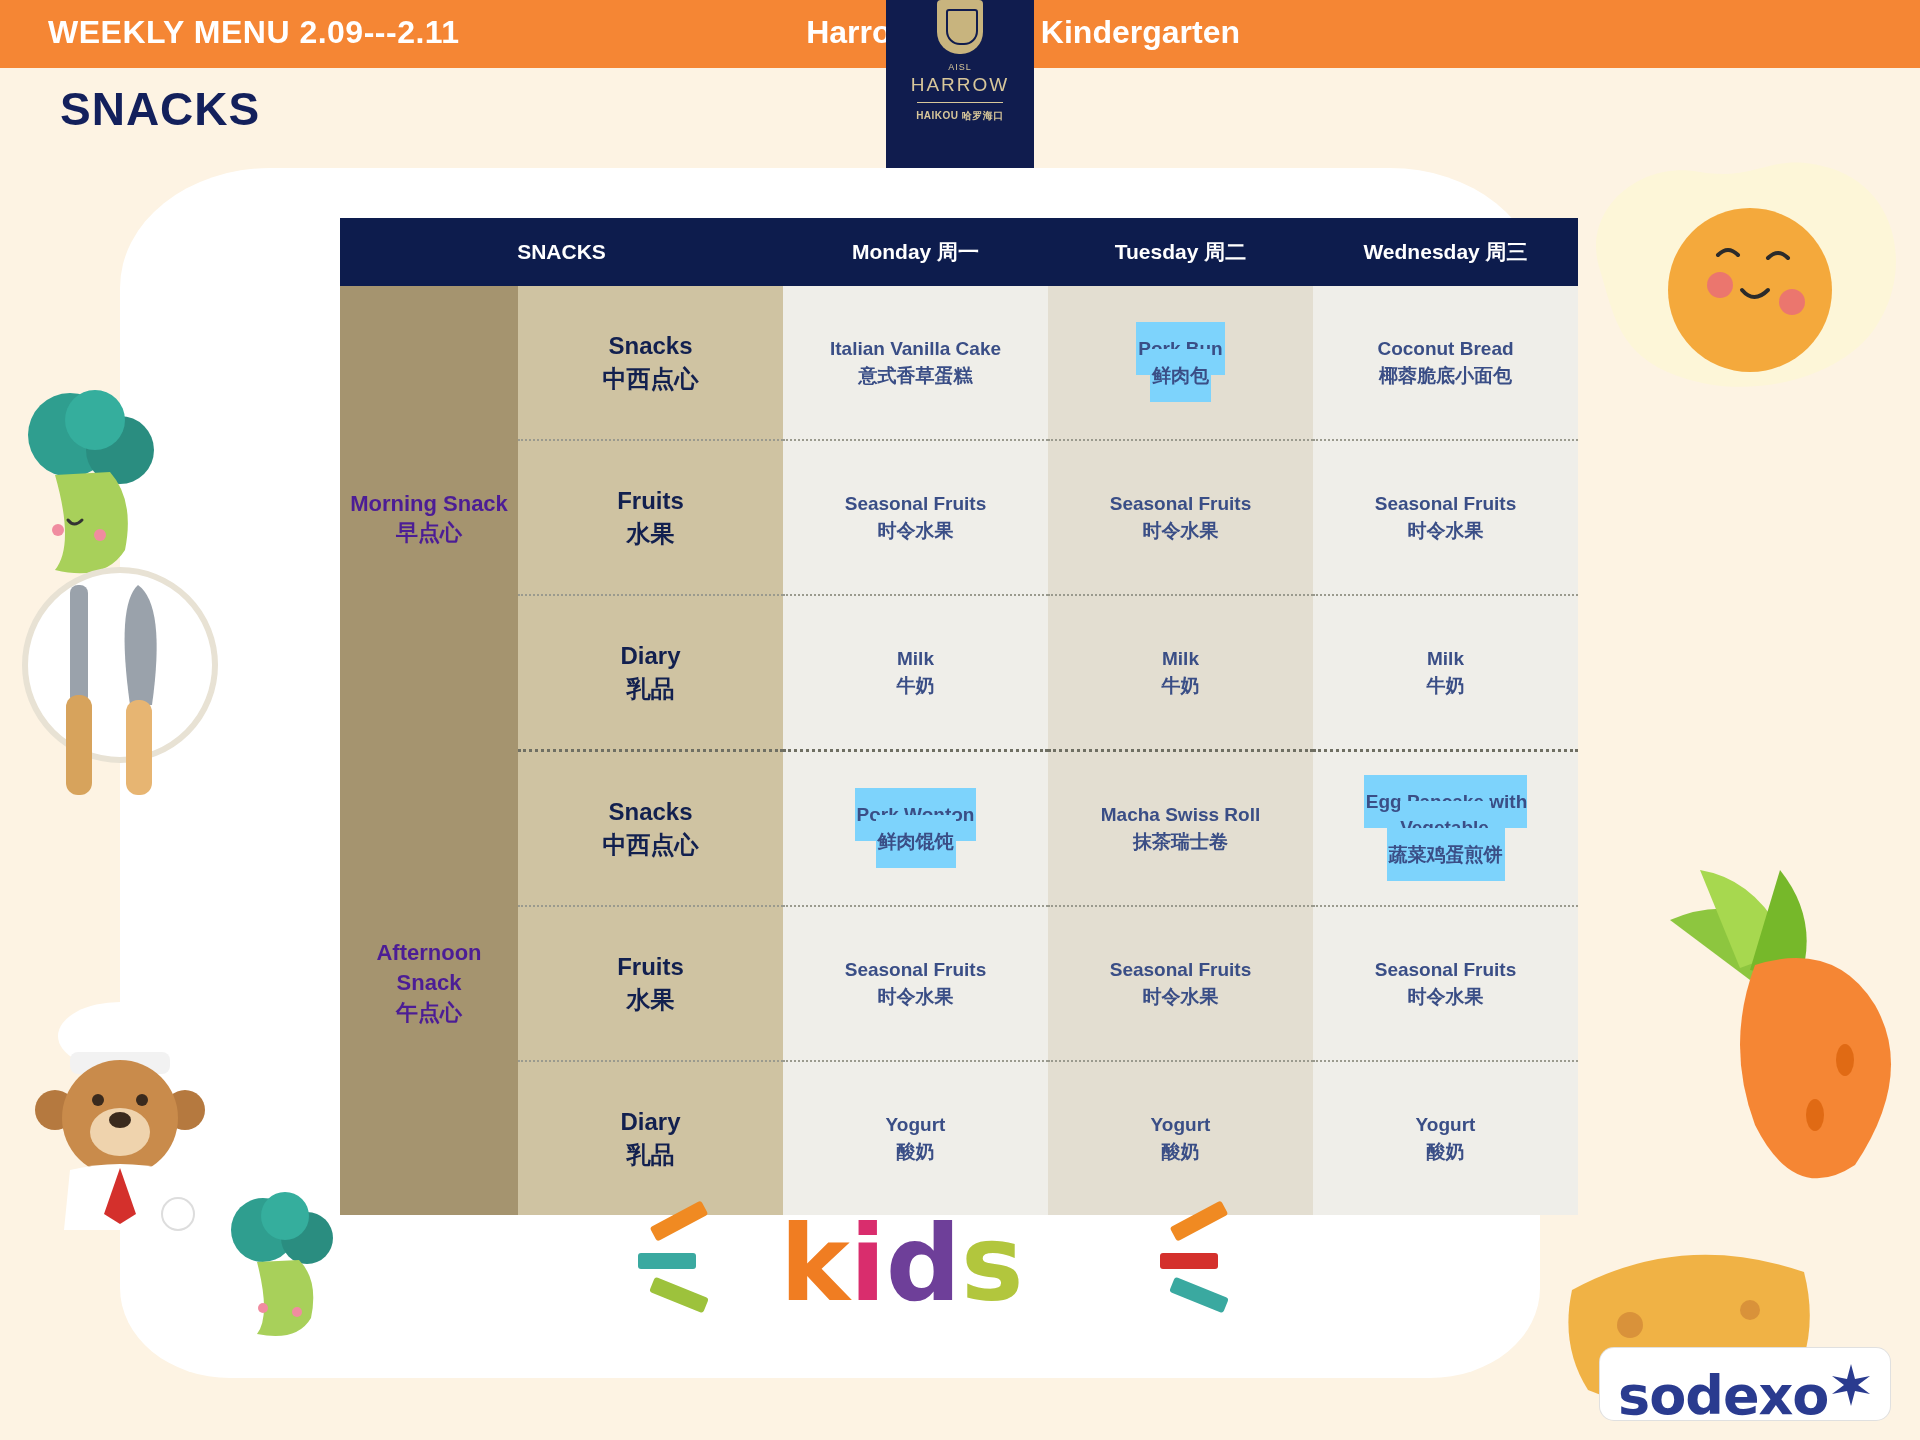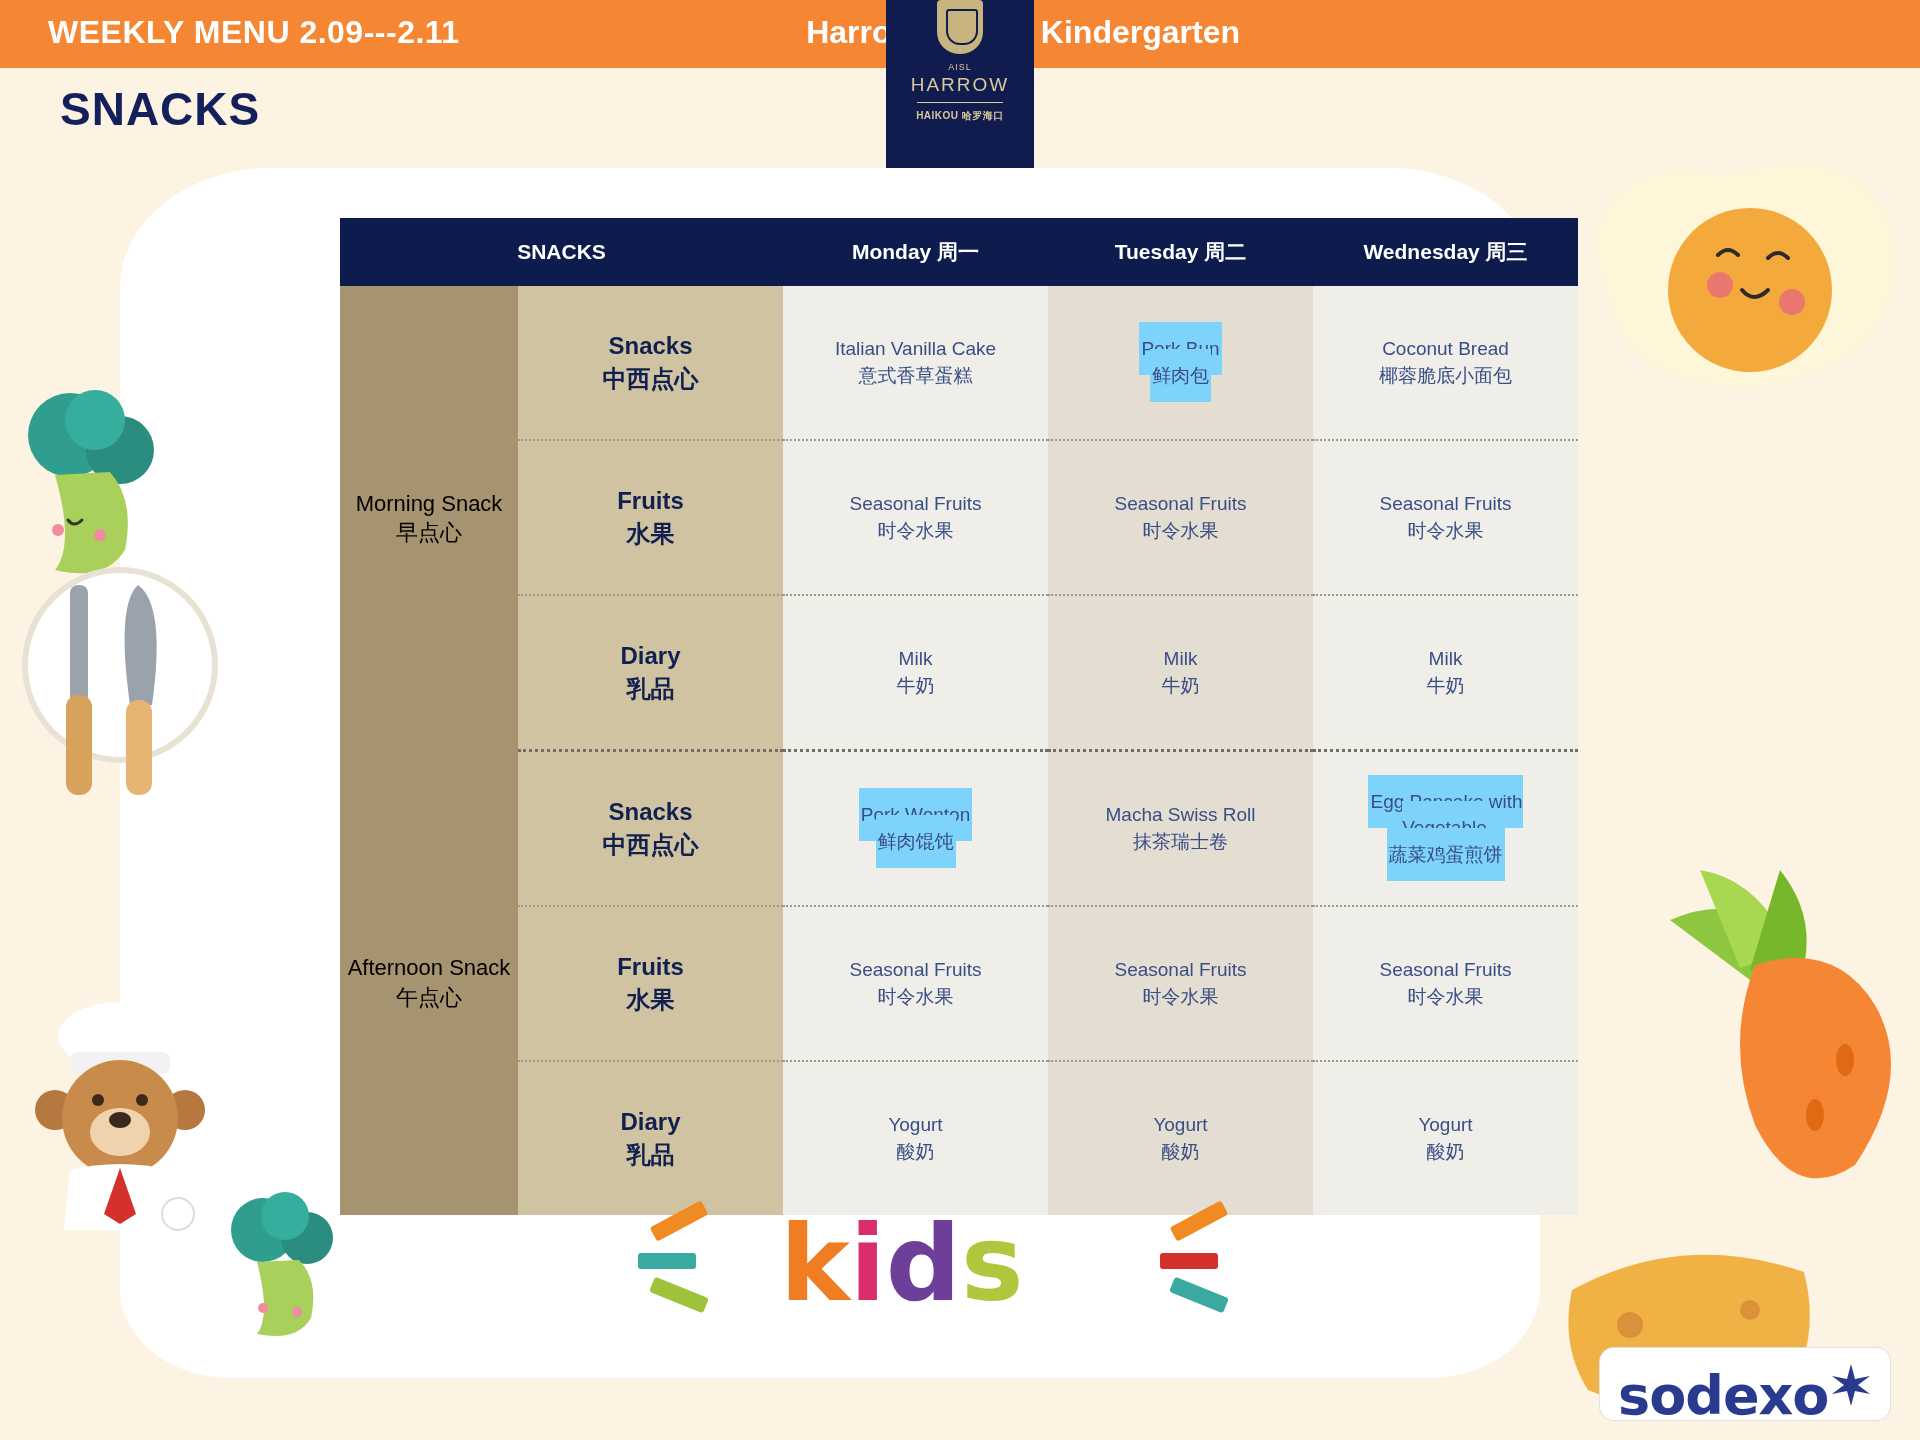--- a/index.html
+++ b/index.html
@@ -133,36 +133,36 @@
   .menu-table td {
     vertical-align: middle;
     text-align: center;
   }
   .col-period { width: 178px; }
   .col-type   { width: 265px; }
   .col-day    { width: 265px; }
 
   td.period {
     background: #a5946f;
-    color: #000000;
+    color: #4c1d95;
     font-size: 22px;
-    font-weight: normal;
+    font-weight: bold;
     line-height: 1.35;
   }
   td.type {
     background: #cfc3a2;
     color: #12204f;
     font-size: 24px;
     font-weight: bold;
     line-height: 1.35;
   }
   td.item {
     font-size: 19px;
     color: #3a4e86;
-    font-weight: normal;
+    font-weight: bold;
     line-height: 1.4;
     height: 145px;
     padding: 4px 10px;
   }
   td.odd  { background: #efeee9; }
   td.even { background: #e3ded1; }
 
   .row-sep td.type,
   .row-sep td.item {
     border-bottom: 2px dotted #9a9a8e;

